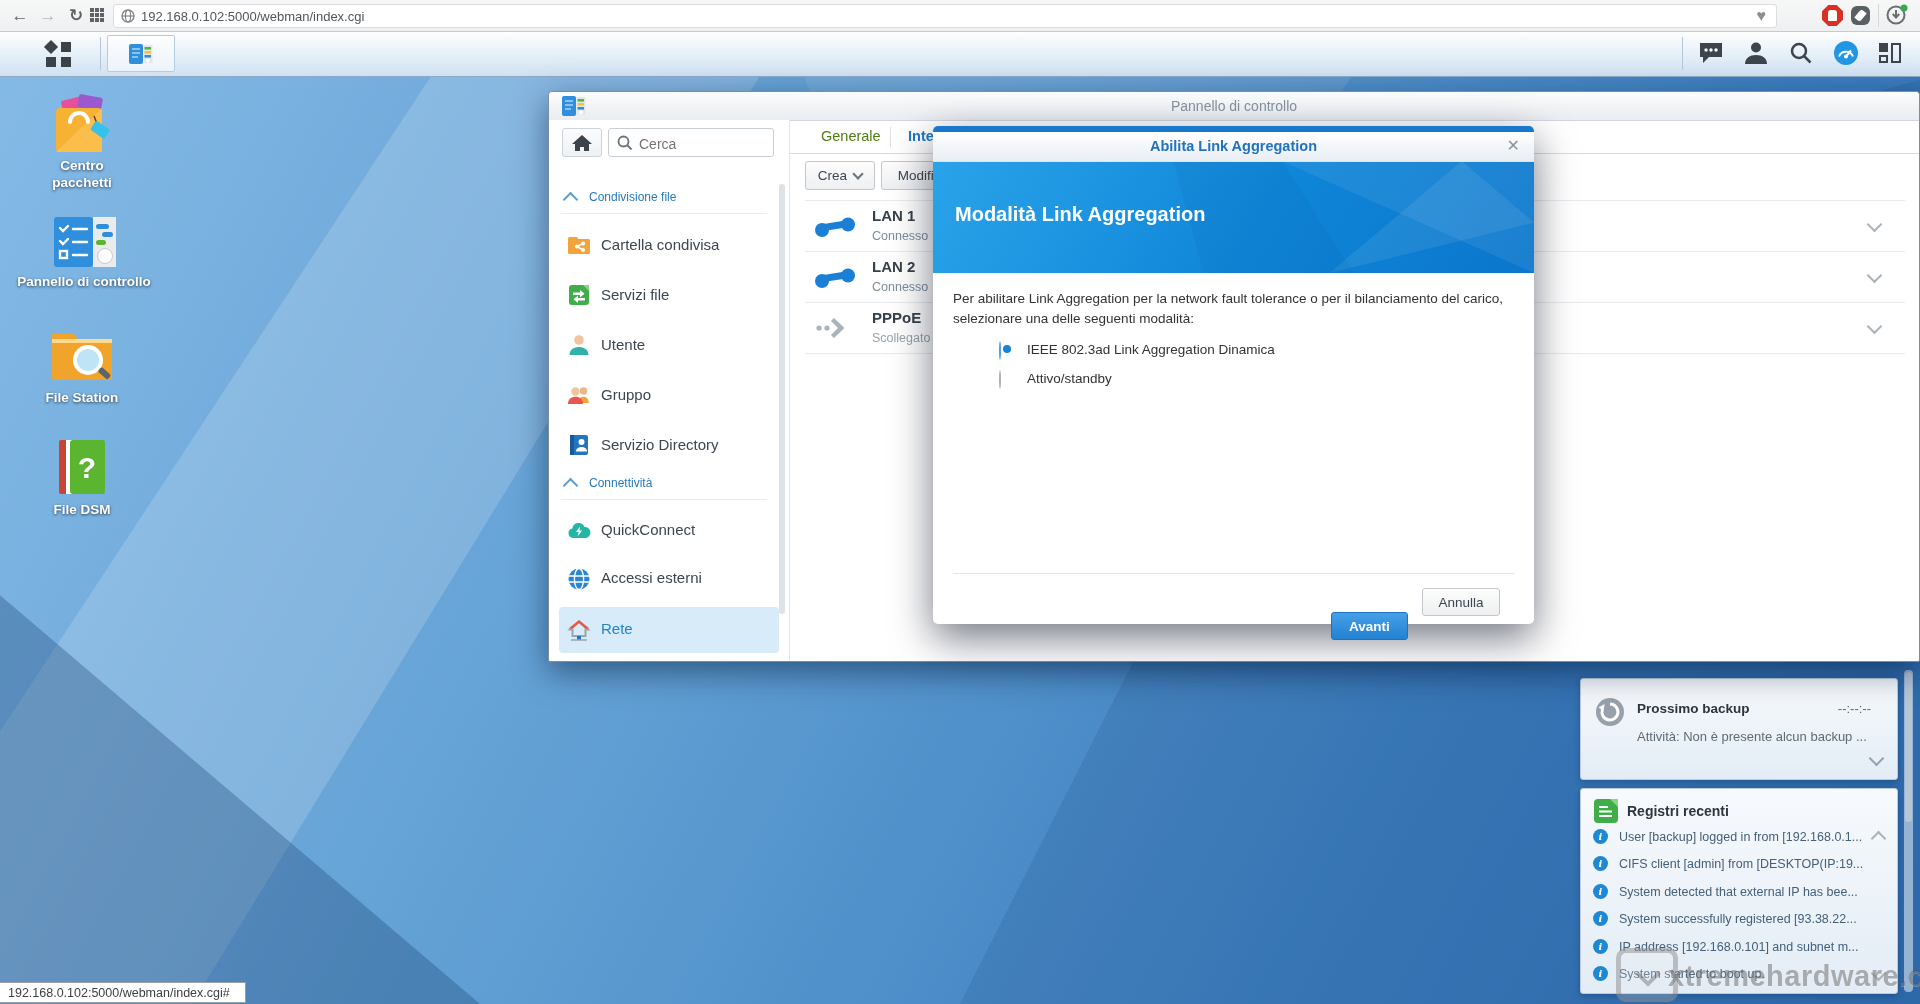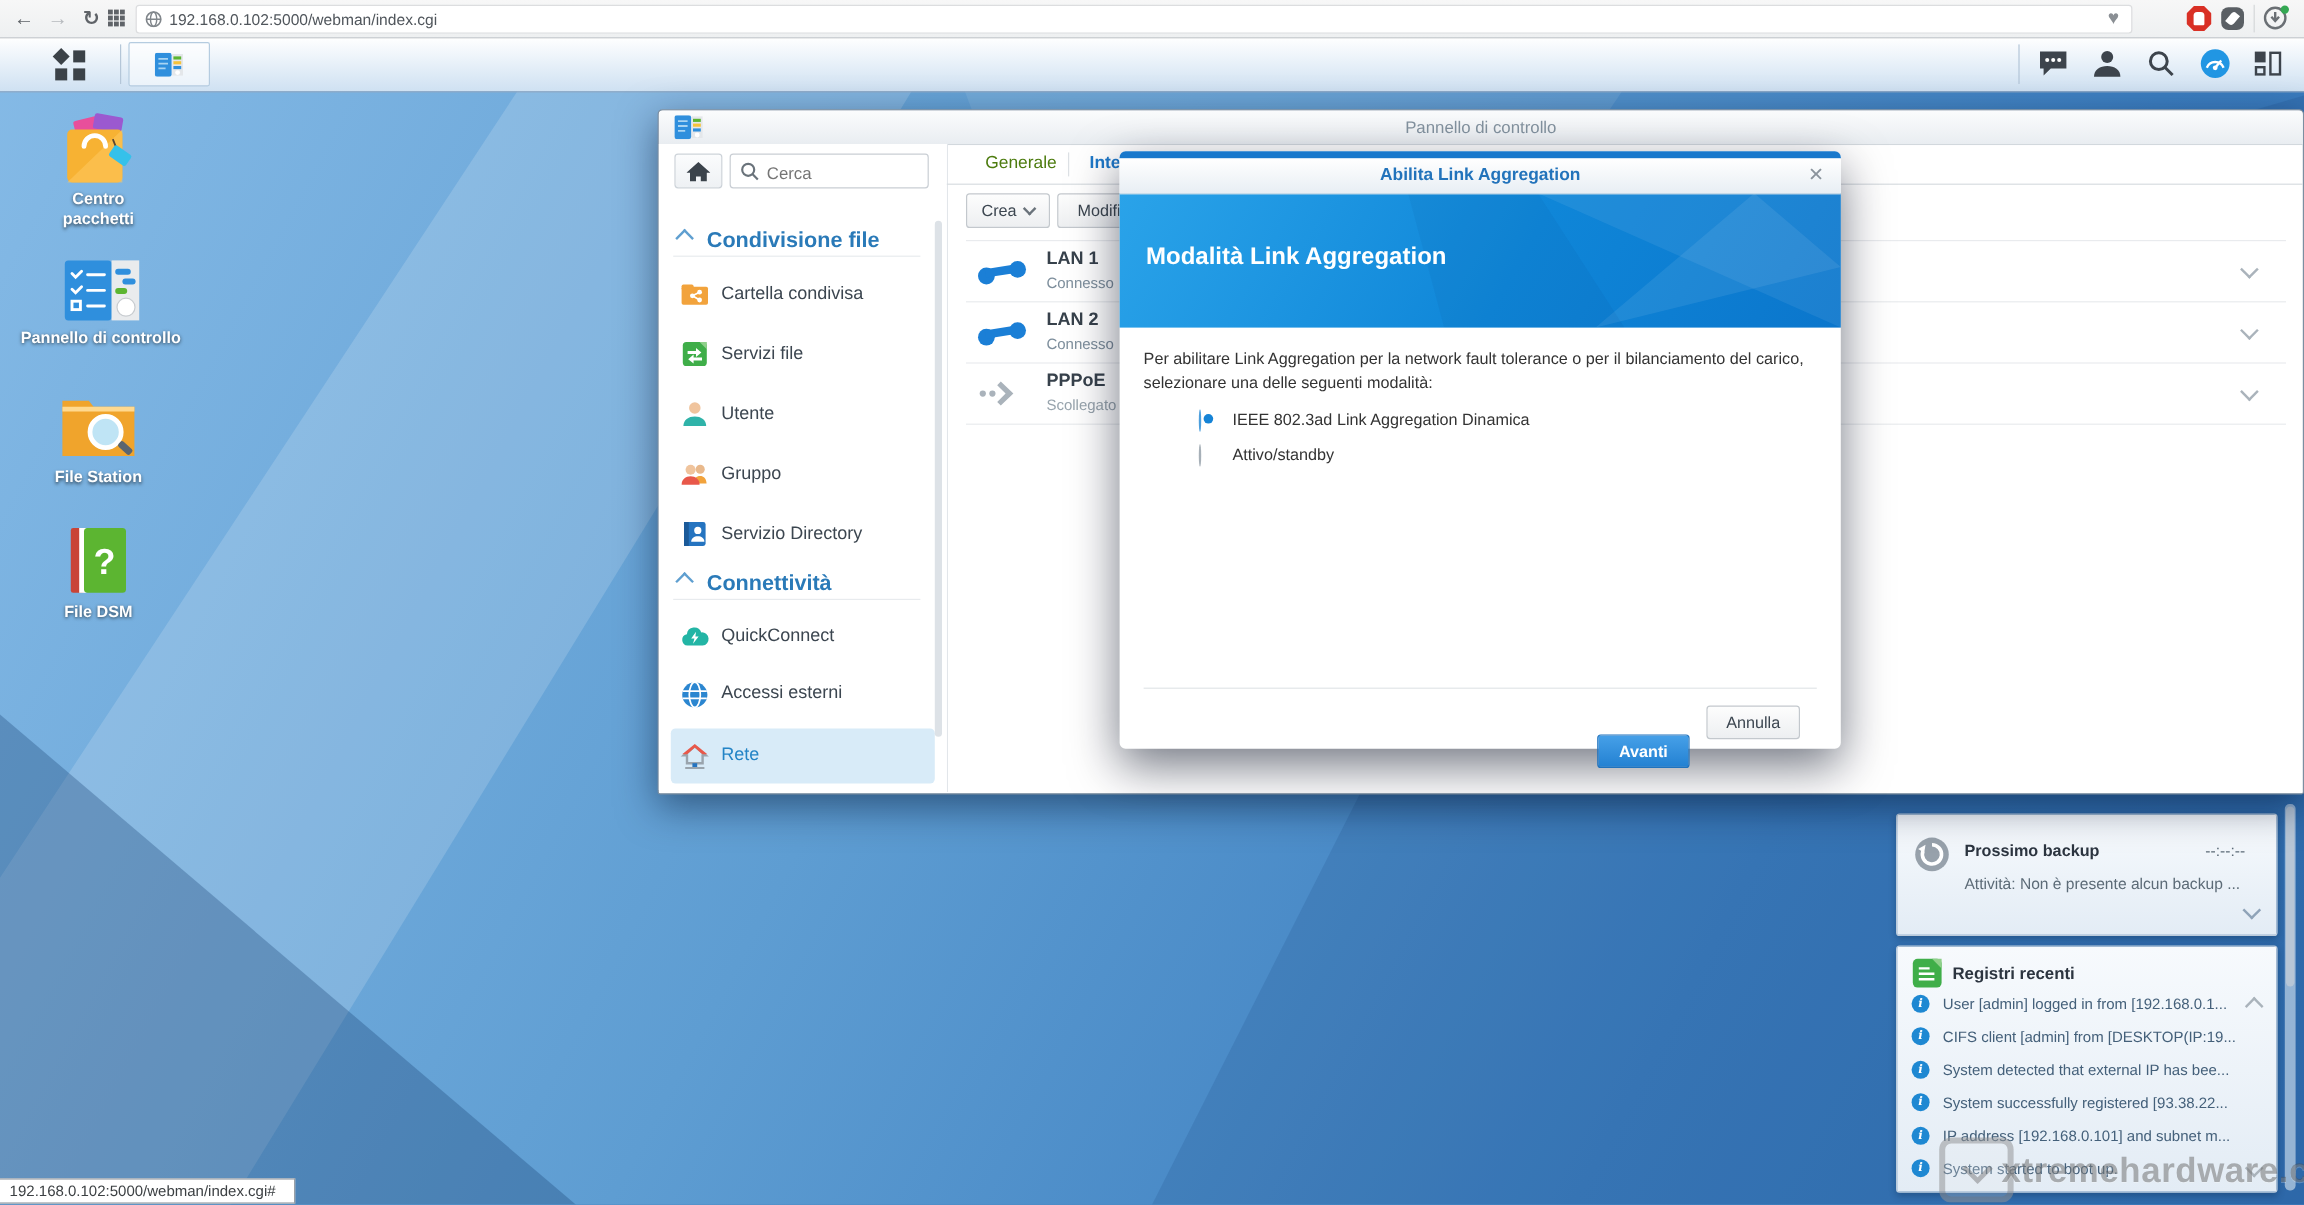--- a/index.html
+++ b/index.html
@@ -19,21 +19,21 @@
   
   #desktop{left:0;top:31px;width:1920px;height:973px;overflow:hidden;
     background:linear-gradient(118deg,#85bae6 0%,#5e9dd2 42%,#3c7ec0 75%,#316fb2 100%);}
   .poly{position:absolute;left:0;top:0;width:1920px;height:973px;}
   .icon-label{color:#fff;font-size:13.5px;font-weight:bold;text-align:center;text-shadow:0 1px 3px rgba(0,0,0,.65);line-height:1.25;}
   .dicon{cursor:pointer;}
   
   #win{left:548px;top:91px;width:1370px;height:569px;background:#fff;border:1px solid #7c8ea0;border-radius:4px 4px 2px 2px;box-shadow:0 10px 32px rgba(0,20,50,.5);z-index:10;}
   #wtitle{left:0;top:0;width:100%;height:28px;background:linear-gradient(#fbfcfd,#e9edf1);border-bottom:1px solid #d2d8dd;border-radius:4px 4px 0 0;}
   #sidebar{left:0;top:28px;width:240px;height:540px;background:#fff;border-right:1px solid #e2e6ea;border-radius:0 0 0 2px;overflow:hidden;}
-  .shead{font-size:18px;font-weight:bold;color:#2a7ab8;}
+  .shead{font-size:12px;font-weight:normal;color:#2a7ab8;}
   .sitem{font-size:15px;color:#3c4650;}
   .sdiv{height:1px;background:#e8ebee;left:12px;width:206px;}
   .chev{width:9px;height:9px;border-right:2px solid #aab3bb;border-bottom:2px solid #aab3bb;display:inline-block;}
   .chev.down{transform:rotate(45deg);}
   .chev.up{transform:rotate(-135deg);}
   .chev.blue{border-color:#5f9fd0;}
   
   .tab{font-size:14.5px;color:#4d7c0f;}
   .tab.active{color:#1e78c8;font-weight:bold;}
   .btn{height:29px;border:1px solid #c3c8cd;border-radius:3px;background:linear-gradient(#fdfdfd,#edeff1);font-size:13.5px;color:#3c4650;display:flex;align-items:center;justify-content:center;box-sizing:border-box;}
@@ -229,21 +229,21 @@
   <svg class="abs" style="left:12px;top:9px;" width="26" height="26">
     <rect x="1" y="1" width="24" height="24" rx="4" fill="#3fae49"></rect>
     <path d="M17 1h8v8z" fill="#8fd08a"></path>
     <g stroke="#fff" stroke-width="2">
         <path d="M6 9h9M6 13.5h13M6 18h13"></path>
       </g>
   </svg>
   <div class="abs wtitle" style="left:46px;top:14px;font-size:14px;">Registri recenti</div>
   <div class="abs" style="left:12px;top:40px;">
     <span class="info-ic abs" style="left:0;top:0;">i</span>
-    <span class="logtxt abs" style="left:26px;top:1px;">User [admin] logged in from [192.168.0.1...</span>
+    <span class="logtxt abs" style="left:26px;top:1px;">User [backup] logged in from [192.168.0.1...</span>
     <span class="abs chev up" style="left:280px;top:4px;"></span>
   </div>
   <div class="abs" style="left:12px;top:67px;">
     <span class="info-ic abs" style="left:0;top:0;">i</span>
     <span class="logtxt abs" style="left:26px;top:1px;">CIFS client [admin] from [DESKTOP(IP:19...</span>
   </div>
   <div class="abs" style="left:12px;top:95px;">
     <span class="info-ic abs" style="left:0;top:0;">i</span>
     <span class="logtxt abs" style="left:26px;top:1px;">System detected that external IP has bee...</span>
   </div>

